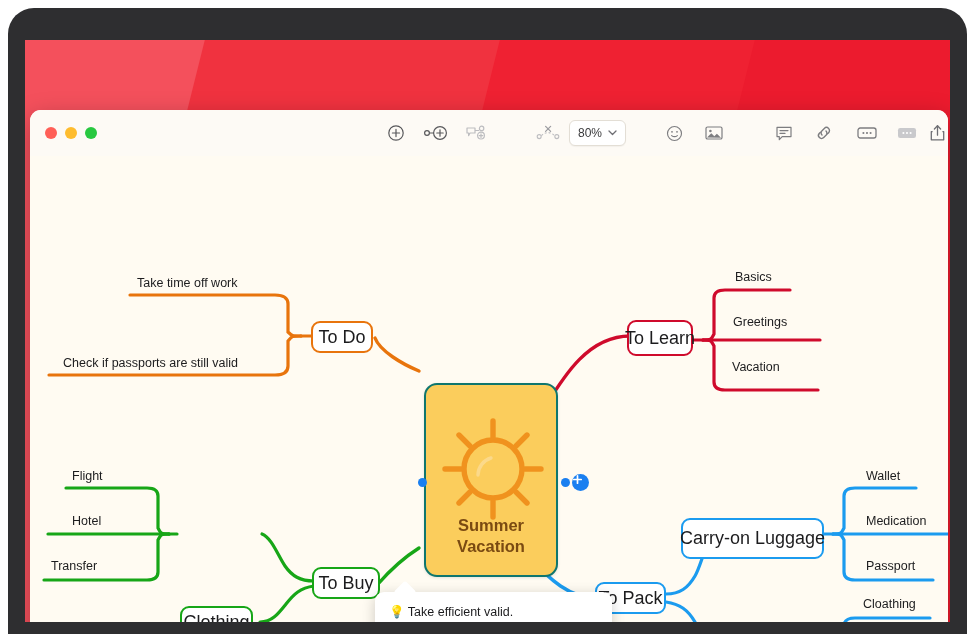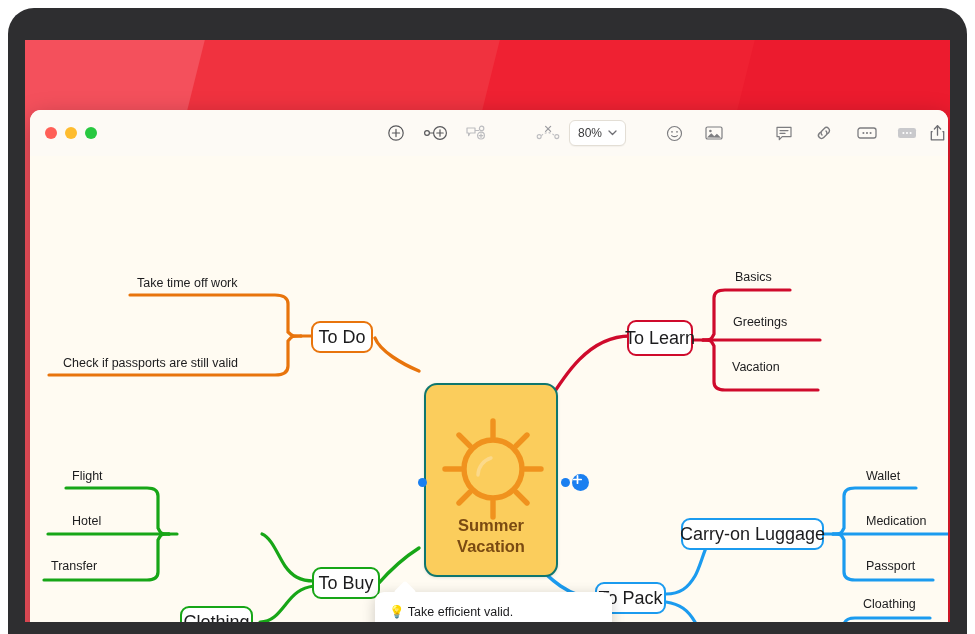--- a/index.html
+++ b/index.html
@@ -286,21 +286,21 @@
         <div class="leaf" style="left:703px;top:159px">Greetings</div>
         <div class="leaf" style="left:702px;top:204px">Vacation</div>
 
         <div class="node n-green" style="left:282px;top:411px;width:68px;height:32px">To Buy</div>
         <div class="node n-green" style="left:150px;top:450px;width:73px;height:33px">Clothing</div>
         <div class="leaf" style="left:42px;top:313px">Flight</div>
         <div class="leaf" style="left:42px;top:358px">Hotel</div>
         <div class="leaf" style="left:21px;top:403px">Transfer</div>
 
         <div class="node n-blue" style="left:565px;top:426px;width:71px;height:32px">To Pack</div>
-        <div class="node n-blue" style="left:651px;top:362px;width:143px;height:32px">Carry-on Luggage</div>
+        <div class="node n-blue" style="left:651px;top:362px;width:143px;height:41px">Carry-on Luggage</div>
 
         <div class="leaf" style="left:836px;top:313px">Wallet</div>
         <div class="leaf" style="left:836px;top:358px">Medication</div>
         <div class="leaf" style="left:836px;top:403px">Passport</div>
         <div class="leaf" style="left:833px;top:441px">Cloathing</div>
 
         <div class="note">
           <div class="note-hd">
             <span class="emoji">💡</span>
             <span>Take efficient valid.</span>

